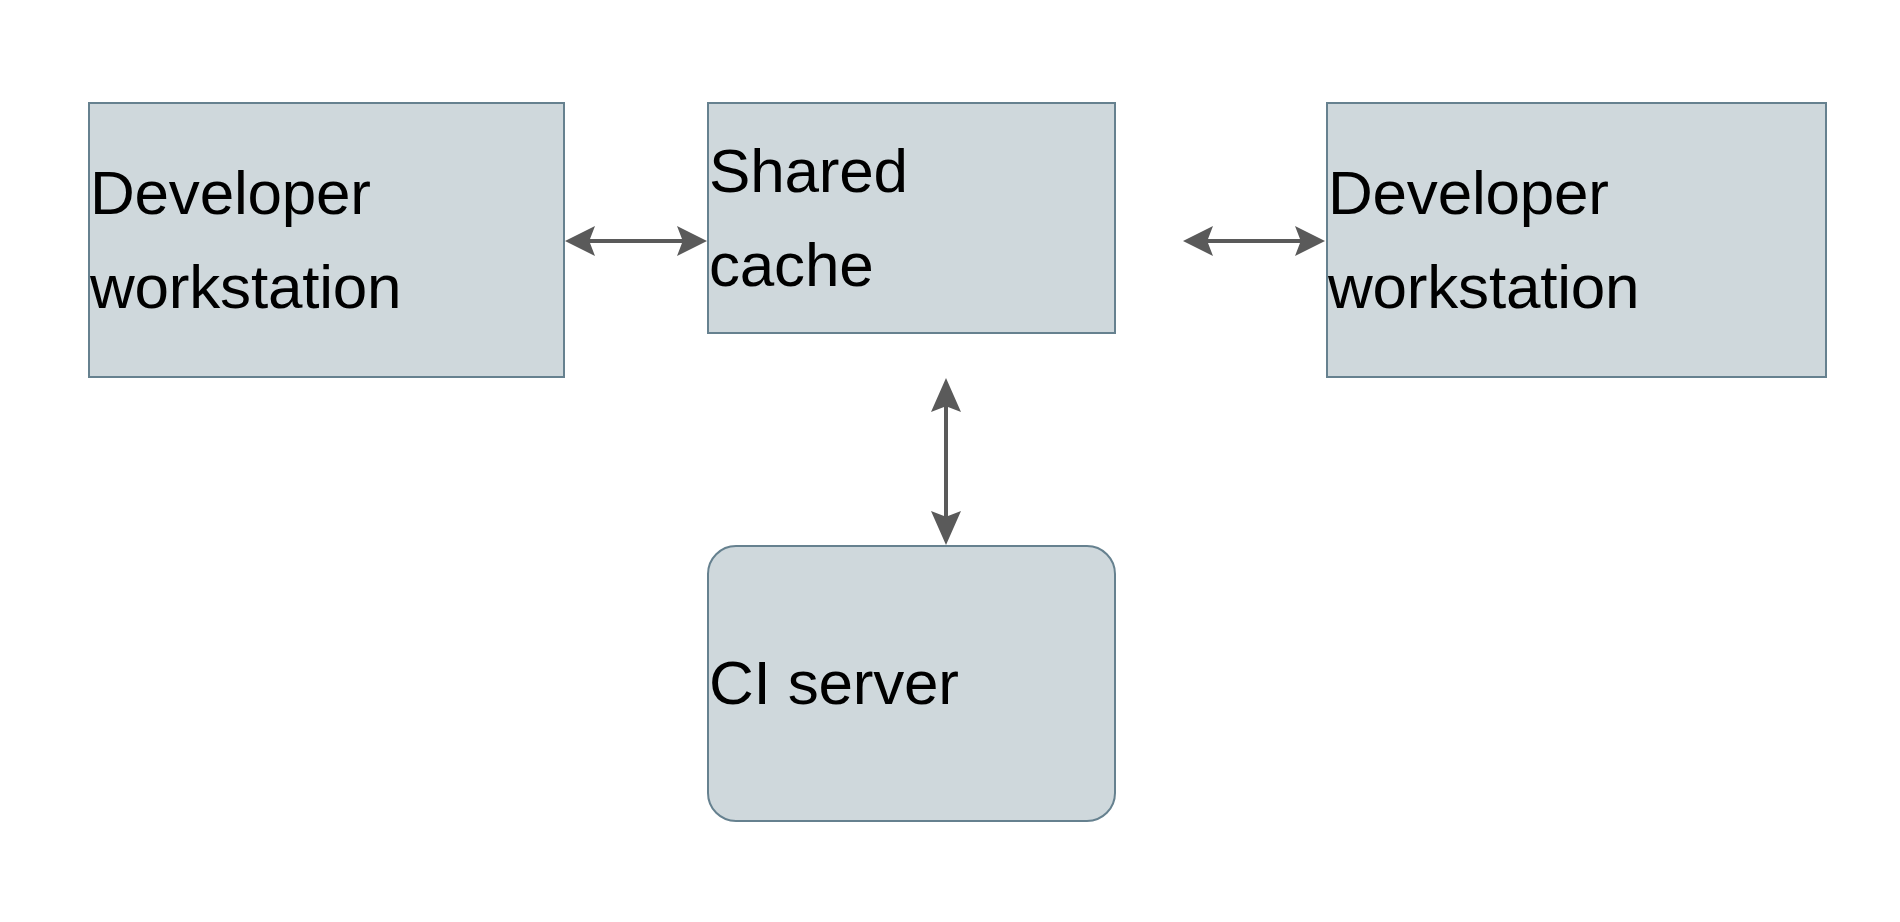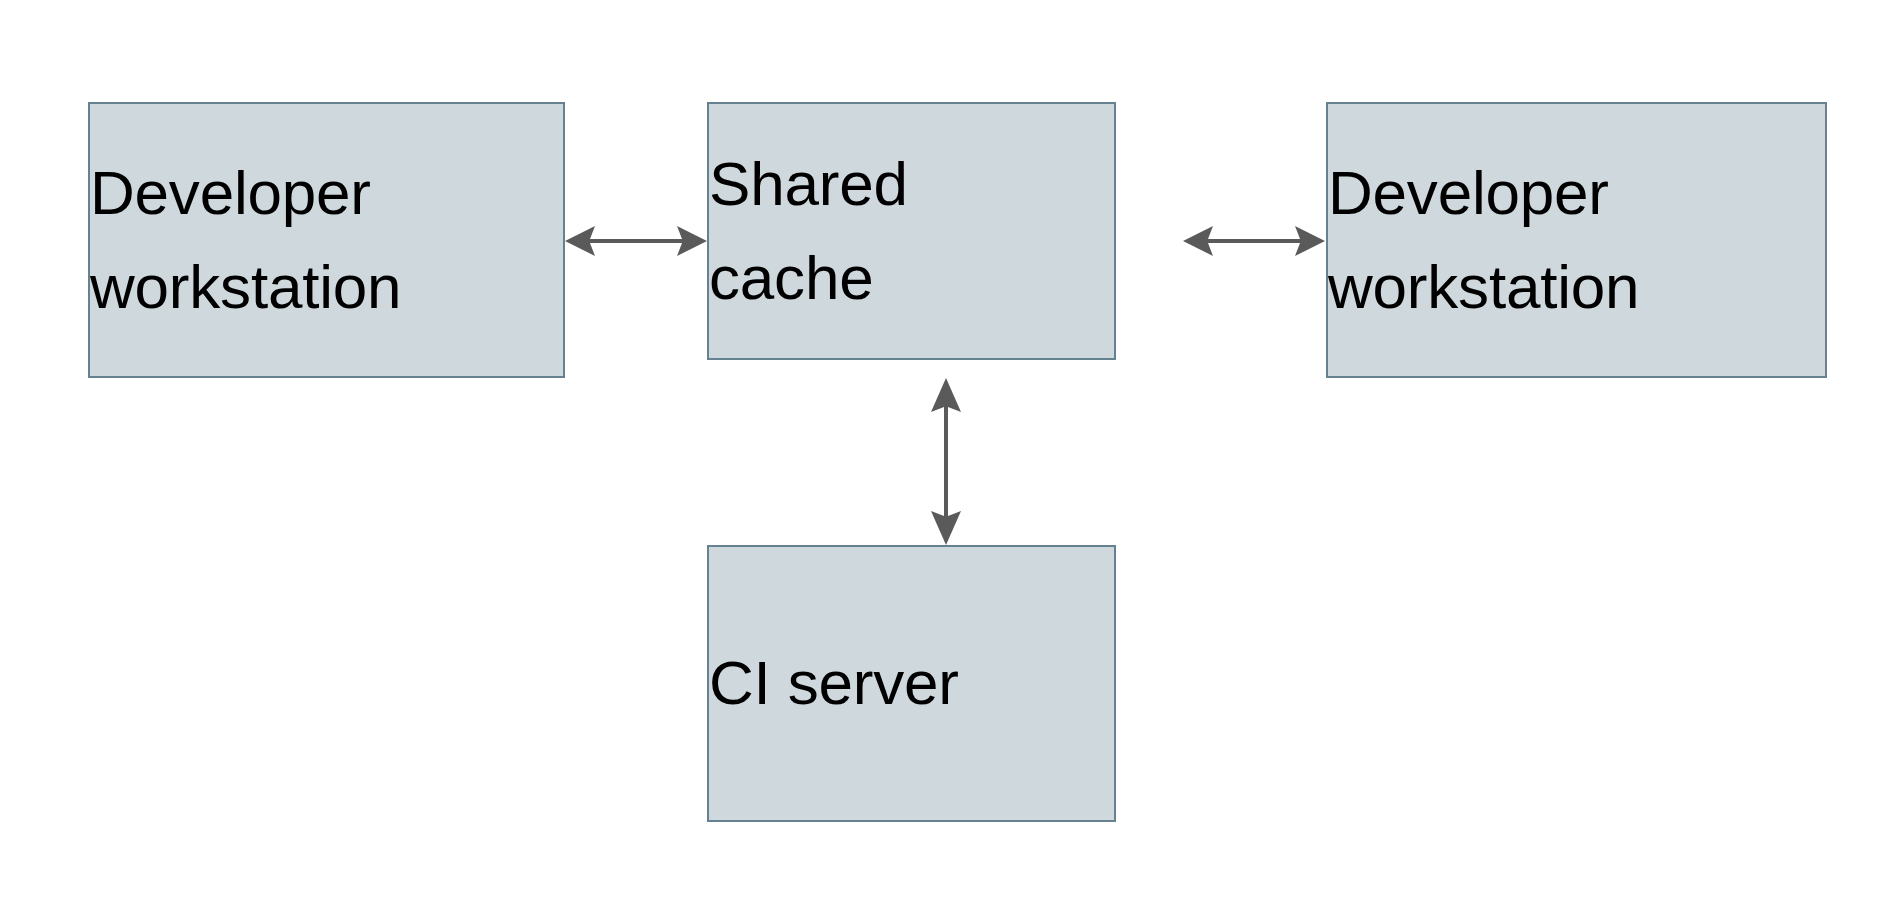--- a/index.html
+++ b/index.html
@@ -33,23 +33,23 @@
     font-size: 62px;
     line-height: 1.52;
     color: #000000;
     letter-spacing: -0.2px;
     font-weight: 400;
     white-space: pre-line;
     width: 115%;
   }
   
   #node-dev-left   { left: 88px;   top: 102px; width: 477px; height: 276px; }
-  #node-shared     { left: 707px;  top: 102px; width: 409px; height: 258px; }
+  #node-shared     { left: 707px;  top: 102px; width: 409px; height: 232px; }
   #node-dev-right  { left: 1326px; top: 102px; width: 501px; height: 276px; }
-  #node-ci         { left: 707px;  top: 545px; width: 409px; height: 277px; }
+  #node-ci         { left: 707px;  top: 545px; width: 409px; height: 277px; border-radius: 29px; }
 
   .connector {
     position: absolute;
     overflow: visible;
   }
   #conn-left-shared  { left: 561px;  top: 210px; width: 150px; height: 62px; }
   #conn-shared-right { left: 1179px; top: 210px; width: 150px; height: 62px; }
   #conn-shared-ci    { left: 915px;  top: 374px; width: 62px;  height: 175px; }
 </style>
 </head>

